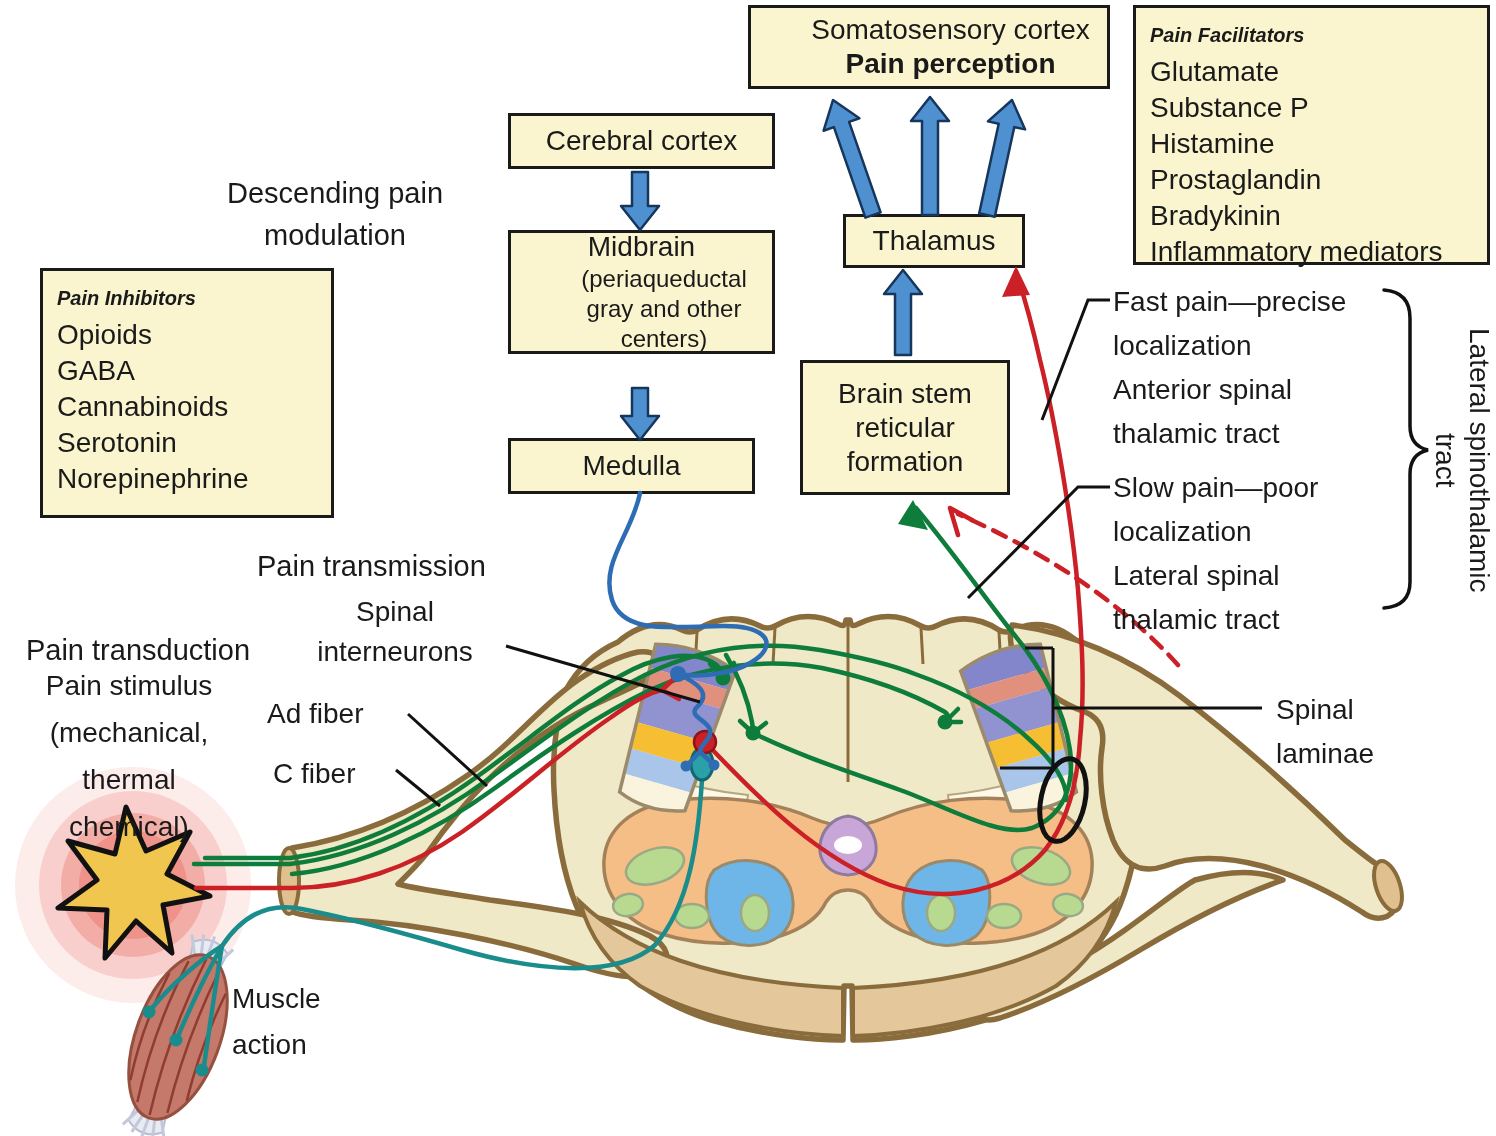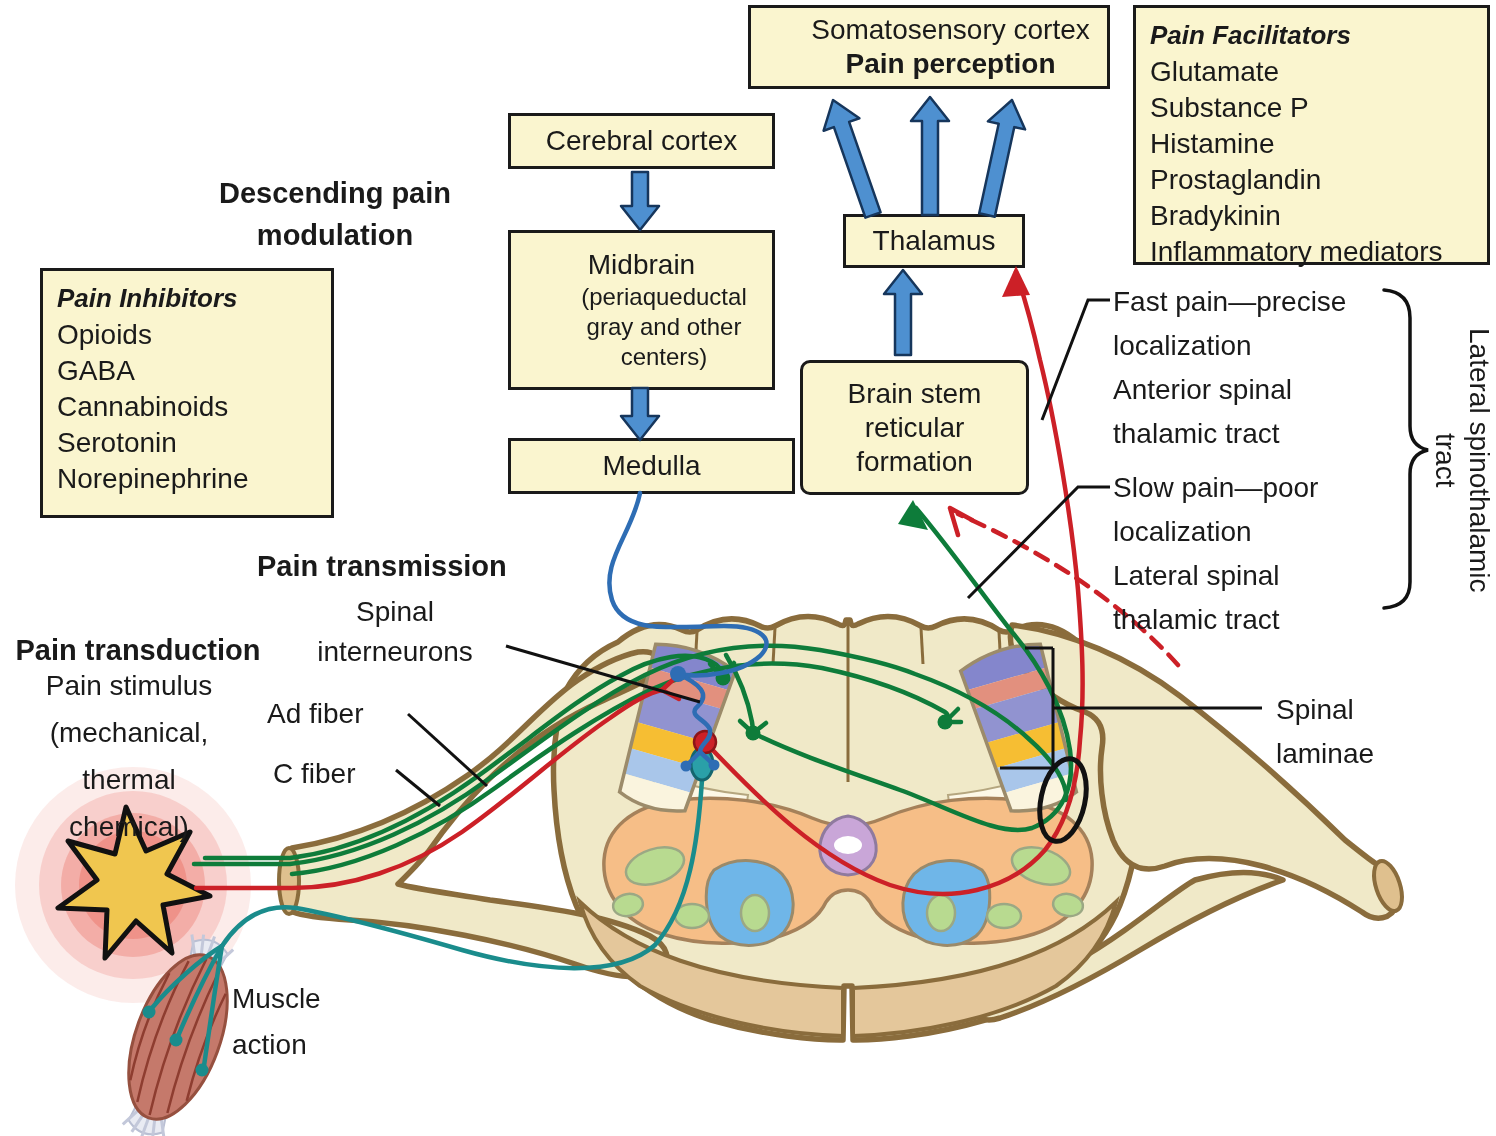--- a/index.html
+++ b/index.html
@@ -6,24 +6,24 @@
   #stage{position:relative;width:1496px;height:1136px;overflow:hidden;
          font-family:"Liberation Sans", sans-serif;color:#1a1a1a;background:#ffffff;}
   .box{position:absolute;background:#FAF5CF;border:3px solid #1a1a1a;box-sizing:border-box;
        display:flex;flex-direction:column;align-items:center;justify-content:center;
        text-align:center;z-index:1;}
   .box .l{font-size:28px;line-height:34px;}
   .box .bold{font-weight:700;}
   .box .sub{font-size:24px;line-height:30px;margin-left:45px;}
   .listbox{position:absolute;background:#FAF5CF;border:3px solid #1a1a1a;box-sizing:border-box;
        padding:8px 14px;z-index:1;text-align:left;}
-  .listbox .t{font-weight:700;font-style:italic;font-size:26px;line-height:38px;}
+  .listbox .t{font-weight:700;font-style:italic;font-size:20px;line-height:38px;}
   .listbox .i{font-size:28px;line-height:36px;}
   .lbl{position:absolute;z-index:3;font-size:28px;line-height:44px;}
-  .lbl.b{font-weight:700;font-size:29px;}
+  .lbl.b{font-weight:400;font-size:29px;}
   .lbl .ln{display:block;}
   .tight .ln{line-height:44px;}
   svg{position:absolute;left:0;top:0;z-index:2;pointer-events:none;}
   #vert{position:absolute;left:1424px;top:288px;height:345px;width:72px;z-index:3;
         writing-mode:vertical-rl;text-align:center;font-size:28px;line-height:34px;}
 </style>
 </head>
 <body>
 
 <div id="stage">
@@ -272,36 +272,36 @@
     <div class="i">GABA</div>
     <div class="i">Cannabinoids</div>
     <div class="i">Serotonin</div>
     <div class="i">Norepinephrine</div>
   </div>
 
   <div class="box" style="left:508px;top:113px;width:267px;height:56px;">
     <span class="l">Cerebral cortex</span>
   </div>
 
-  <div class="box" style="left:508px;top:230px;width:267px;height:160px;">
+  <div class="box" style="left:508px;top:230px;width:267px;height:124px;">
     <span class="l">Midbrain</span>
     <span class="sub">(periaqueductal</span>
     <span class="sub">gray and other</span>
     <span class="sub">centers)</span>
   </div>
 
-  <div class="box" style="left:508px;top:438px;width:287px;height:56px;">
+  <div class="box" style="left:508px;top:438px;width:247px;height:56px;">
     <span class="l">Medulla</span>
   </div>
 
   <div class="box" style="left:843px;top:214px;width:182px;height:54px;">
     <span class="l">Thalamus</span>
   </div>
 
-  <div class="box" style="left:800px;top:360px;width:229px;height:135px;border-radius:10px;">
+  <div class="box" style="left:800px;top:360px;width:210px;height:135px;">
     <span class="l">Brain stem</span>
     <span class="l">reticular</span>
     <span class="l">formation</span>
   </div>
 
   <div class="lbl b" style="left:215px;top:172px;width:240px;text-align:center;line-height:42px;">
     <span class="ln">Descending pain</span>
     <span class="ln">modulation</span>
   </div>
 

